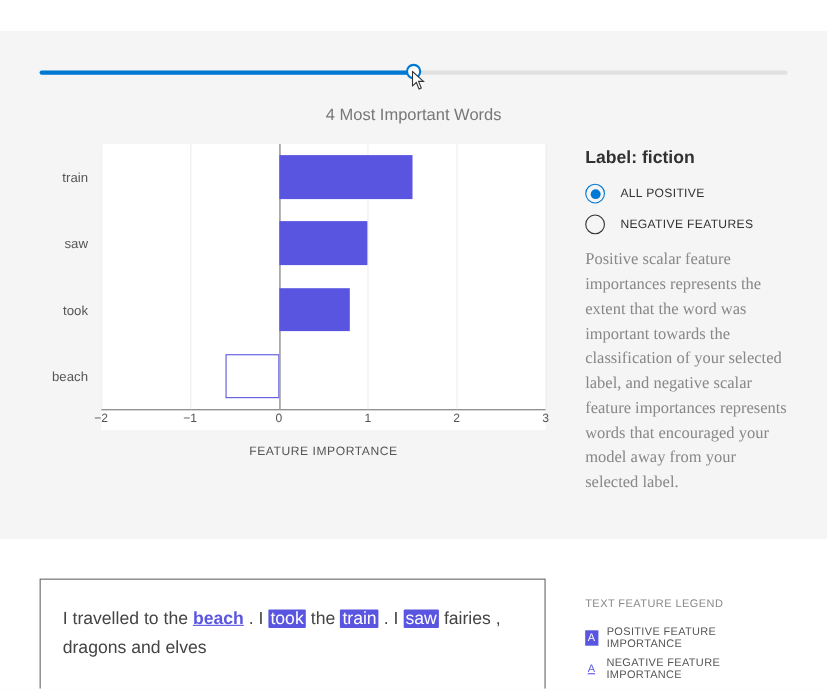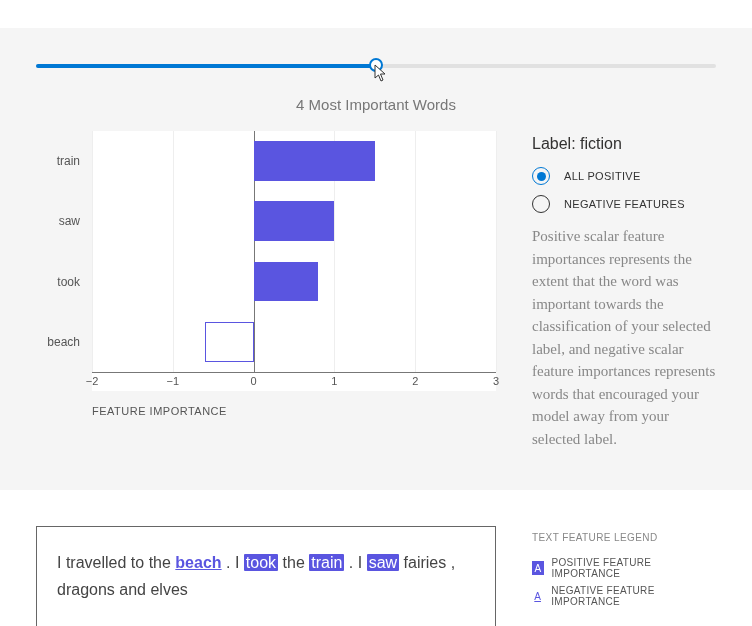--- a/index.html
+++ b/index.html
@@ -132,35 +132,35 @@
     right: 0;
     height: 16px;
   }
   .x-tick {
     position: absolute;
     transform: translateX(-50%);
     font-size: 11px;
     color: #555;
   }
   .x-axis-label {
-    text-align: left;
+    text-align: center;
     font-size: 11px;
     letter-spacing: 0.5px;
     color: #555;
     margin-top: 14px;
     margin-left: 56px;
   }
 
   .side-col {
     flex: 1;
     padding-top: 4px;
   }
   .side-title {
     font-size: 16px;
-    font-weight: 400;
+    font-weight: 700;
     margin-bottom: 14px;
   }
   .radio-row {
     display: flex;
     align-items: center;
     gap: 14px;
     margin-bottom: 10px;
     cursor: pointer;
   }
   .radio {
@@ -216,20 +216,21 @@
     border-radius: 1px;
   }
   .tok.neg {
     color: #5a55e0;
     font-weight: 700;
     text-decoration: underline;
   }
   .legend-col {
     flex: 1;
     padding-top: 6px;
+    margin-top: 12px;
   }
   .legend-title {
     font-size: 10px;
     letter-spacing: 0.4px;
     color: #888;
     margin-bottom: 14px;
   }
   .legend-row {
     display: flex;
     align-items: center;

